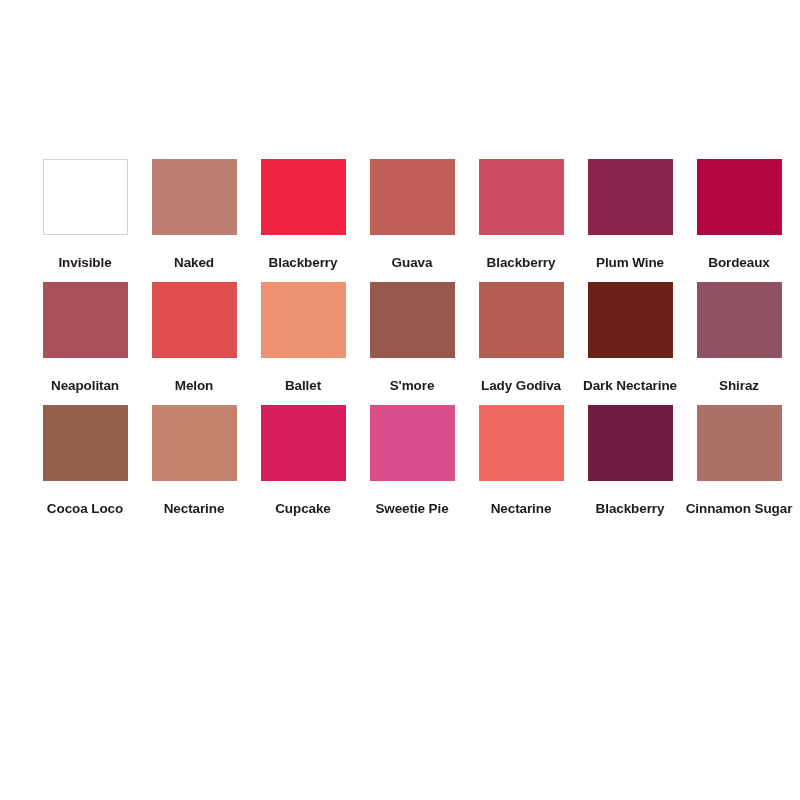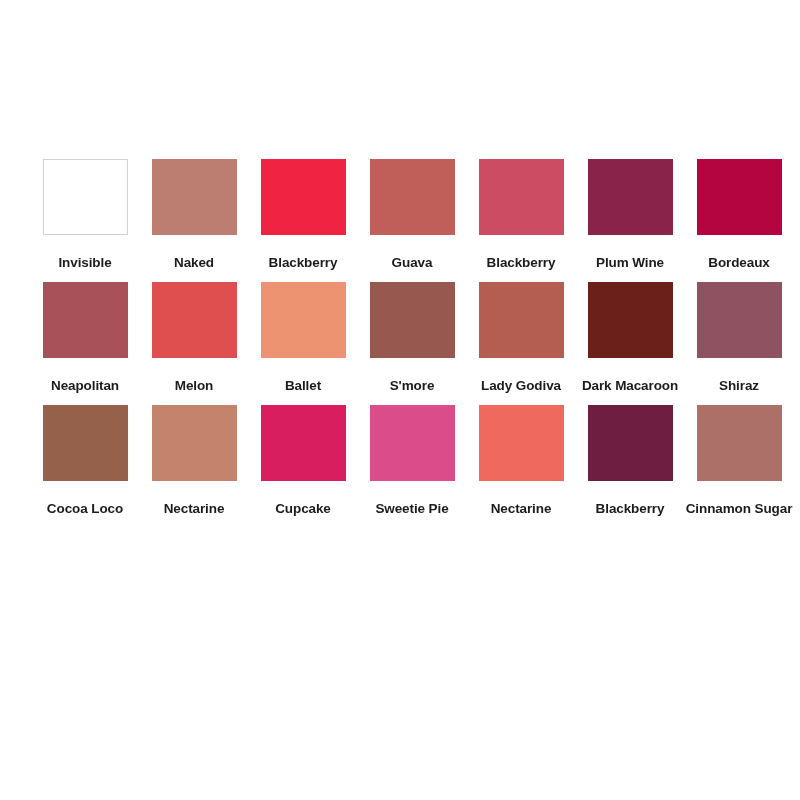--- a/index.html
+++ b/index.html
@@ -123,21 +123,21 @@
       <div class="swatch-cell">
         <div class="swatch-chip" style="background-color: rgb(151, 88, 79);"></div>
         <div class="swatch-label">S'more</div>
       </div>
       <div class="swatch-cell">
         <div class="swatch-chip" style="background-color: rgb(179, 94, 81);"></div>
         <div class="swatch-label">Lady Godiva</div>
       </div>
       <div class="swatch-cell">
         <div class="swatch-chip" style="background-color: rgb(107, 33, 25);"></div>
-        <div class="swatch-label">Dark Macaroon</div>
+        <div class="swatch-label">Dark Nectarine</div>
       </div>
       <div class="swatch-cell">
         <div class="swatch-chip" style="background-color: rgb(143, 82, 96);"></div>
         <div class="swatch-label">Shiraz</div>
       </div>
       <div class="swatch-cell">
         <div class="swatch-chip" style="background-color: rgb(150, 97, 75);"></div>
         <div class="swatch-label">Cocoa Loco</div>
       </div>
       <div class="swatch-cell">

